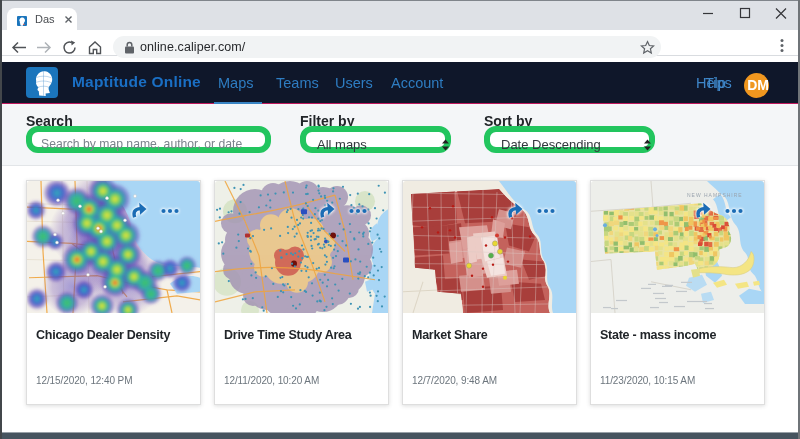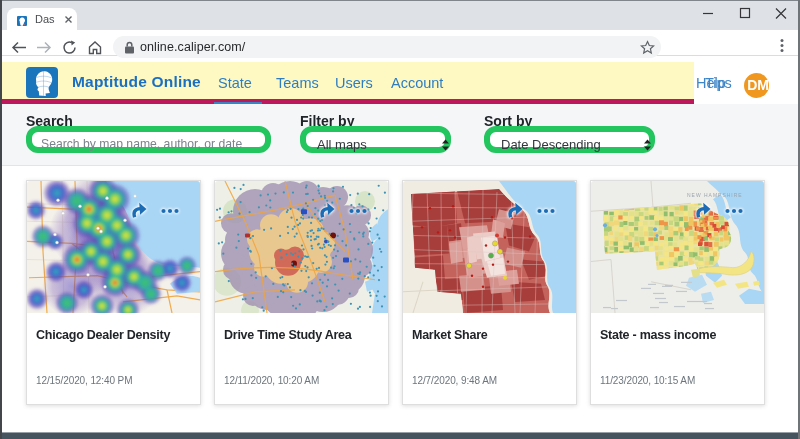--- a/index.html
+++ b/index.html
@@ -10,21 +10,21 @@
 #tab { position:absolute; left:7px; top:7px; width:70px; height:23px; background:#fff; border-radius:8px 8px 0 0; }
 #fav { position:absolute; left:10px; top:8px; width:10px; height:10px; }
 #tabtxt { position:absolute; left:28px; top:5px; font-size:11px; color:#494c50; }
 #tabfade { position:absolute; left:47px; top:2px; width:11px; height:19px; background:linear-gradient(90deg, rgba(255,255,255,0), #fff 70%); }
 #tabx { position:absolute; left:55px; top:5px; width:13px; height:13px; }
 .winctl { position:absolute; top:0; width:36px; height:26px; }
 #toolbar { position:absolute; left:0; top:30px; width:800px; height:26px; background:#fff; border-bottom:1px solid #d9dce0; box-sizing:border-box; }
 #omni { position:absolute; left:113px; top:5.5px; width:548px; height:22px; border-radius:11px; background:#f1f3f4; }
 #url { position:absolute; left:27px; top:4.5px; font-size:12.5px; color:#27292c; letter-spacing:.1px; }
 
-#hdr { position:absolute; left:0; top:62px; width:694px; height:42px; box-sizing:border-box; background:#fef9c3; border-bottom:5px solid #be185d; }
+#hdr { position:absolute; left:0; top:62px; width:800px; height:42px; box-sizing:border-box; background:#0f172a; border-bottom:1px solid #be185d; }
 #logo { position:absolute; left:26px; top:5px; width:32px; height:31px; background:#1b75bc; border-radius:4px; }
 #brand { position:absolute; left:72px; top:11px; font-size:15.5px; font-weight:bold; color:#1a6fc4; letter-spacing:.2px; }
 .nav { position:absolute; top:13px; font-size:14.5px; color:#2e7dc2; }
 #underline { position:absolute; left:214px; top:40px; width:48px; height:2px; background:#3884c4; }
 #avatar { position:absolute; left:744px; top:11px; width:25px; height:25px; border-radius:50%; background:#f0971f; color:#fff; font-size:14px; font-weight:bold; text-align:right; line-height:25px; }
 
 #fbar { position:absolute; left:0; top:104px; width:800px; height:62px; box-sizing:border-box; background:#f4f6f8; border-bottom:1px solid #e2e5e8; }
 .flabel { position:absolute; top:9px; font-size:14px; font-weight:bold; color:#212529; }
 .fctl { position:absolute; top:22px; height:27px; background:#fff; border:6px solid #22c55e; border-radius:12px; }
 #searchin { left:26px; width:245px; font-size:12.2px; color:#7b838c; line-height:25px; padding-left:9px; }
@@ -94,21 +94,21 @@
         <circle cx="6" cy="7.5" r="1.5" fill="#5f6368"></circle>
         <circle cx="6" cy="12.5" r="1.5" fill="#5f6368"></circle>
       </svg>
 </div>
 <div id="hdr">
   <div id="logo"><svg width="32" height="31" viewBox="0 0 32 31">
           <path d="M13.2,28.6 L12.8,24.2 C11.9,23.9 11.2,23 11.6,22 L12.4,20.2 C11.2,19.5 10.2,17.6 10,16 C9.9,14.9 10.4,14.3 10.1,13.2 C9.8,12 10.1,9.8 11.2,8.2 C12.9,5.4 16,3.8 19,4.2 C23,4.7 26,8 26.2,12 C26.3,14.8 25.2,17.2 23.5,19 C22.3,20.3 22.5,22 23.1,23.8 L23.9,26 L19.6,26.6 L19.8,29 L13.2,28.6 Z" fill="#fff"></path>
           <path d="M17.5,4.2 L17.5,28.8 M10.6,10.5 C15,8.6 21.5,8.8 25.5,11 M10,15.5 C14.5,13.4 21.5,13.6 25.8,16 M11.5,20.5 C15.5,18.6 20.5,18.8 23.5,20.6" stroke="#4a90cc" stroke-width=".6" fill="none" opacity=".6"></path>
         </svg></div>
   <span id="brand">Maptitude Online</span>
-  <span class="nav" style="left:218px">State</span>
+  <span class="nav" style="left:218px">Maps</span>
   <span class="nav" style="left:276px">Teams</span>
   <span class="nav" style="left:335px">Users</span>
   <span class="nav" style="left:391px">Account</span>
   <div id="underline"></div>
   <span class="nav" style="left:696px;color:#3e86c8">Help</span>
   <span class="nav" style="left:705px;color:#3e86c8">Tips</span>
   <div id="avatar">DM</div>
 </div>
 <div id="fbar">
   <span class="flabel" style="left:26px">Search</span>

